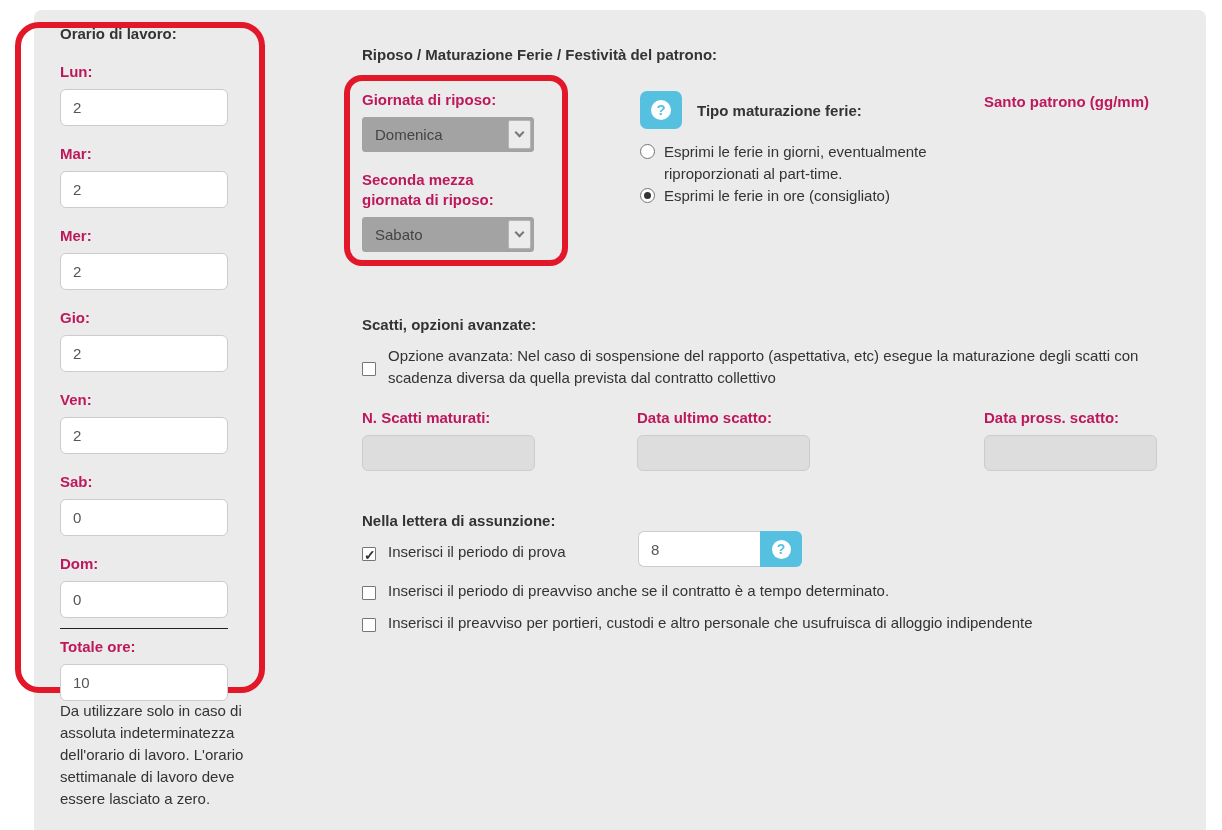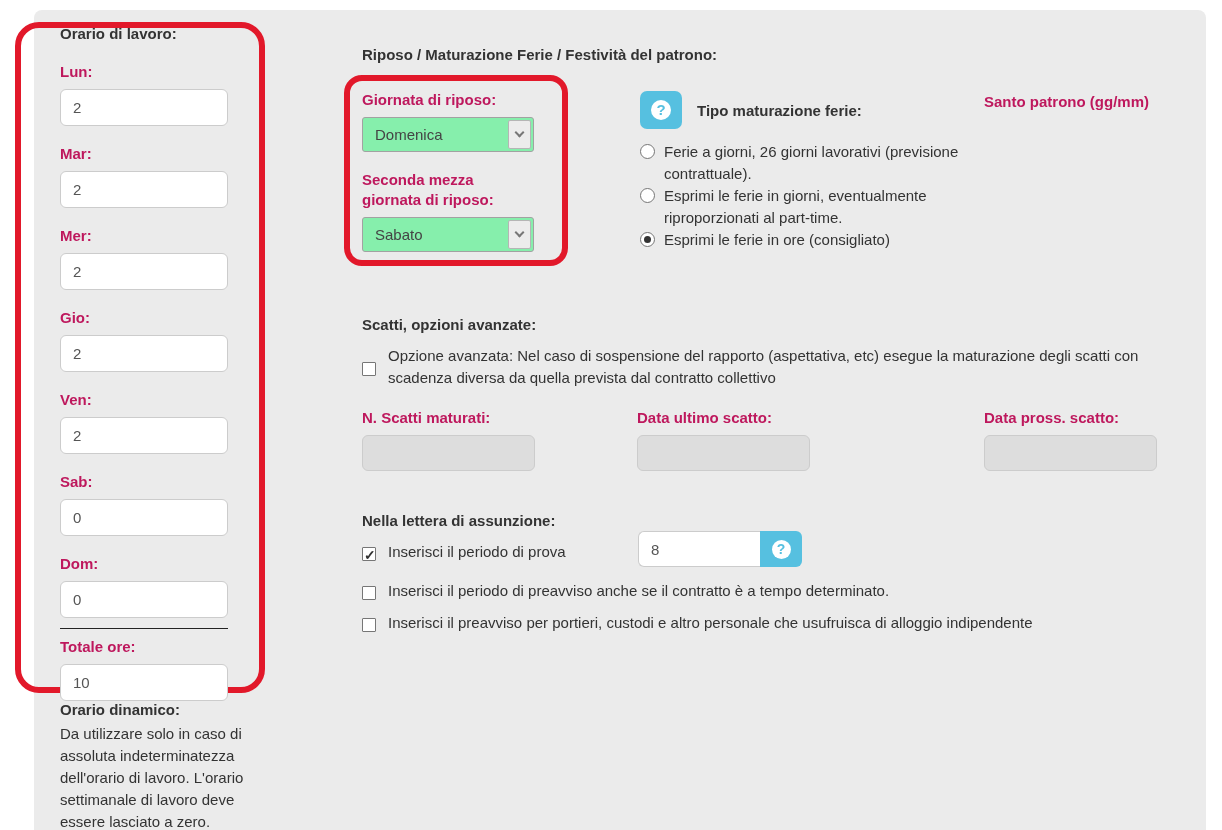--- a/index.html
+++ b/index.html
@@ -34,21 +34,21 @@
   #left-col .total-inp { margin-top:7px; }
 
   #orario-dinamico { left:60px; top:700px; width:222px; line-height:22px; }
   #orario-dinamico .title { font-weight:bold; line-height:20px; margin-bottom:3px; }
 
   
   #heading-riposo { left:362px; top:46px; font-weight:bold; }
 
   
   #rest-group { left:362px; top:90px; width:180px; z-index:60; }
-  .sel { width:172px; height:35px; margin-top:7px; background:#86efac;
+  .sel { width:172px; height:35px; margin-top:7px; background:#a3a3a3;
     border:1px solid #a2a2a2; border-radius:3px; display:flex; align-items:center; cursor:default; }
   .sel .sel-text { flex:1; padding-left:12px; color:#444; }
   .sel .sel-arrow { width:23px; height:29px; margin-right:2px; background:#ececec;
     border:1px solid #b5b5b5; border-radius:2px; display:flex; align-items:center; justify-content:center; }
   .chev { width:7px; height:7px; border-right:2px solid #777; border-bottom:2px solid #777;
     transform:rotate(45deg); margin-top:-4px; }
   #rest-group .lbl2 { margin-top:18px; width:170px; }
 
   
   #ferie-group { left:640px; top:91px; width:330px; }
@@ -134,21 +134,20 @@
     <div class="lbl">Dom:</div>
     <input class="inp" value="0" style="">
   </div>
 
   <div class="total-sep"></div>
   <div class="lbl total-lbl">Totale ore:</div>
   <input class="inp total-inp" value="10" style="">
 </div>
 
 <div id="orario-dinamico" class="abs">
-  <div class="title">Orario dinamico:</div>
   <div>Da utilizzare solo in caso di assoluta indeterminatezza dell'orario di lavoro. L'orario settimanale di lavoro deve essere lasciato a zero.</div>
 </div>
 
 <div id="heading-riposo" class="abs">Riposo / Maturazione Ferie / Festività del patrono:</div>
 
 <div id="rest-group" class="abs">
   <div class="lbl">Giornata di riposo:</div>
   <div class="sel">
     <span class="sel-text">Domenica</span>
     <span class="sel-arrow">
@@ -165,24 +164,20 @@
 </div>
 
 <div id="ferie-group" class="abs">
   <div class="ferie-head">
     <div class="help-btn">
       <span class="q-circle">?</span>
     </div>
     <div class="bold">Tipo maturazione ferie:</div>
   </div>
   <div class="radios">
-    <div class="radio-row">
-      <span class="radio"></span>
-      <span class="txt">Ferie a giorni, 26 giorni lavorativi (previsione contrattuale).</span>
-    </div>
     <div class="radio-row">
       <span class="radio"></span>
       <span class="txt">Esprimi le ferie in giorni, eventualmente riproporzionati al part-time.</span>
     </div>
     <div class="radio-row">
       <span class="radio checked"></span>
       <span class="txt">Esprimi le ferie in ore (consigliato)</span>
     </div>
   </div>
 </div>

